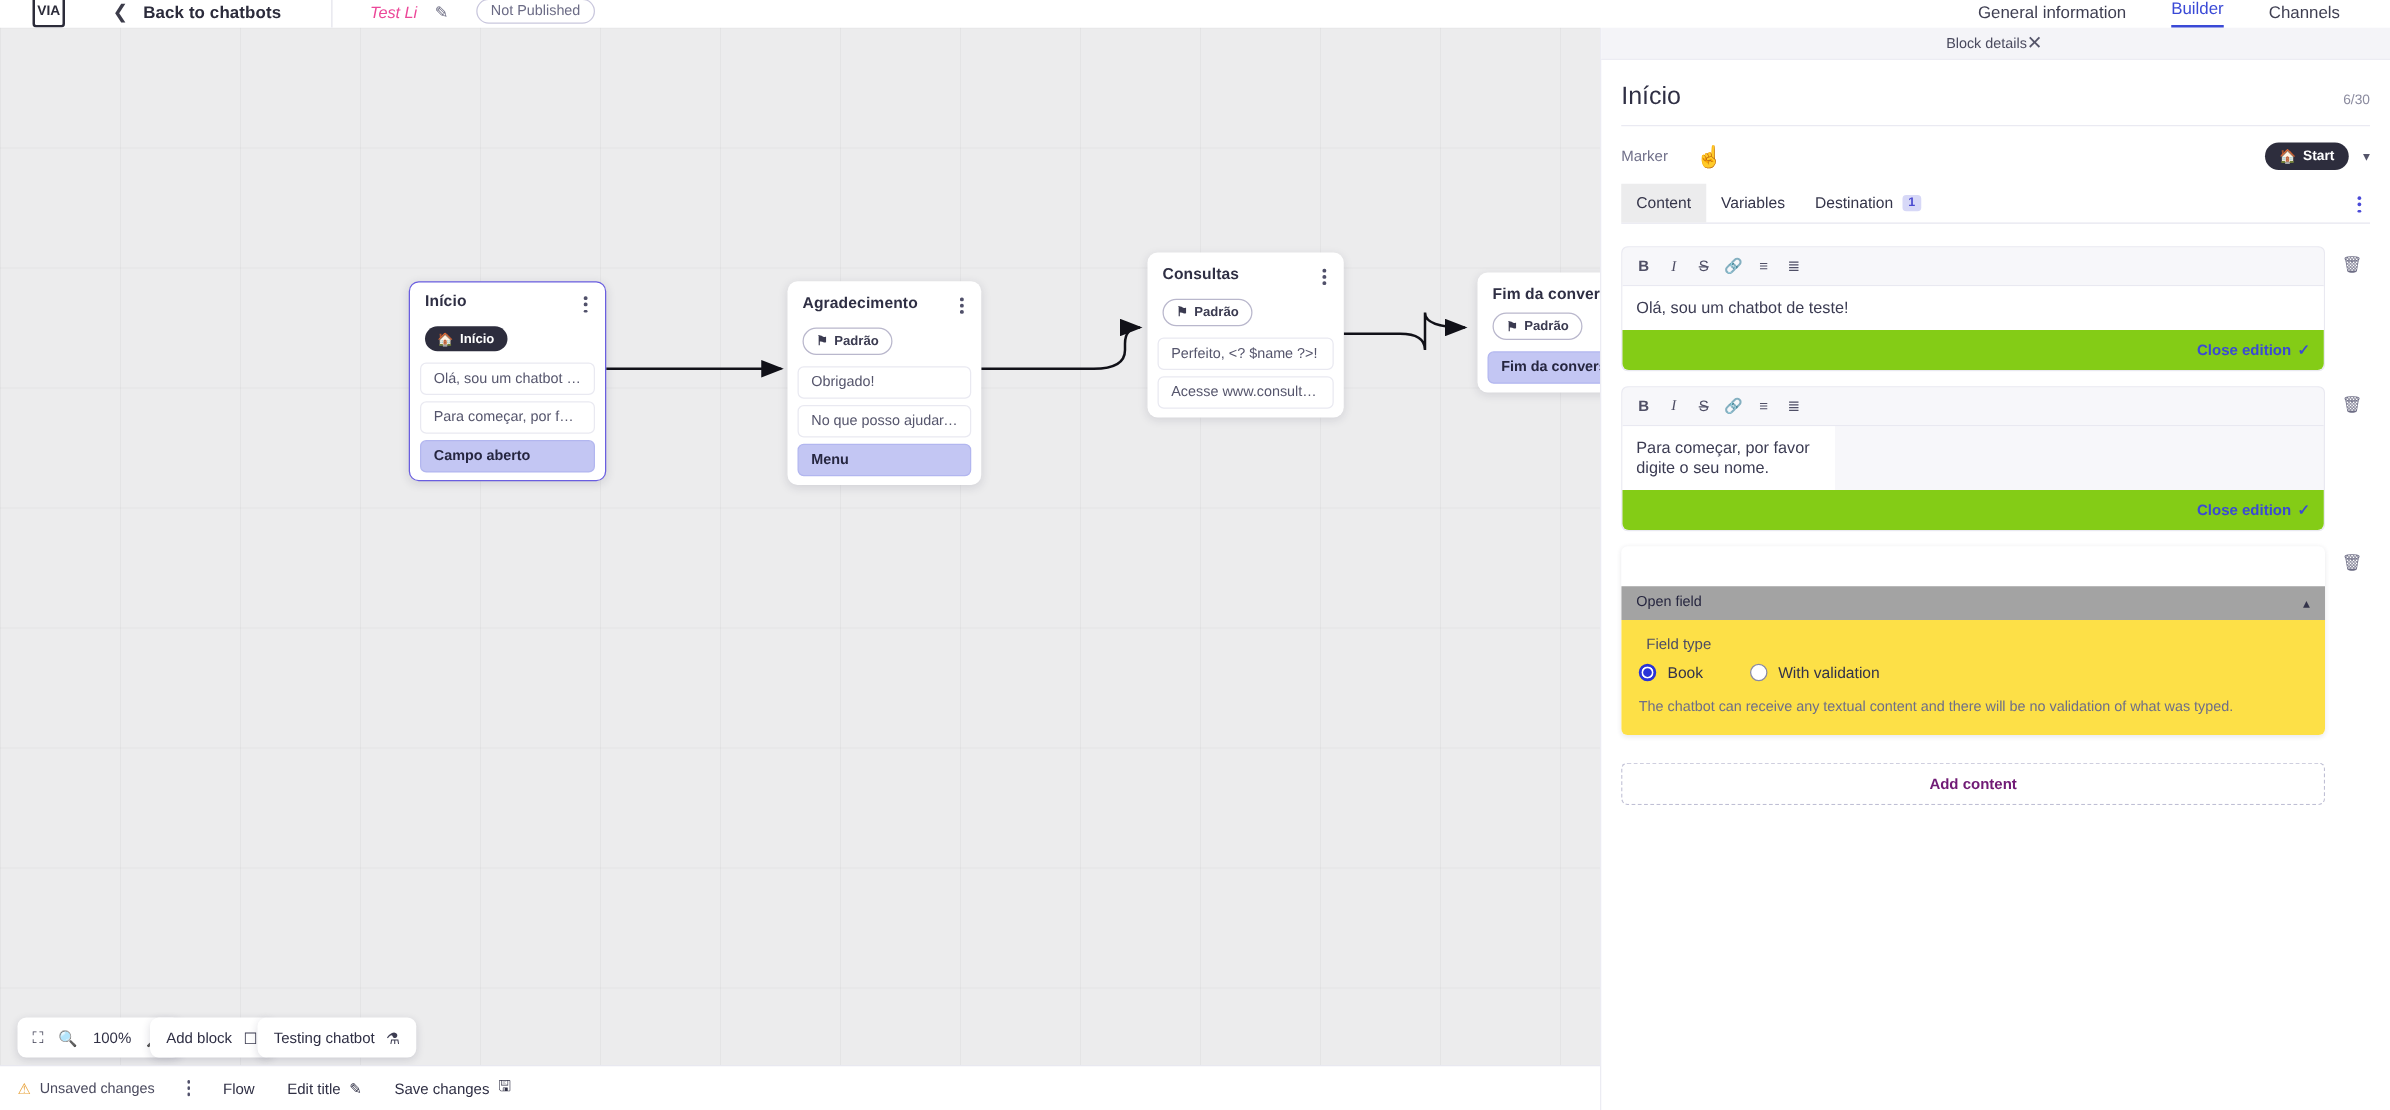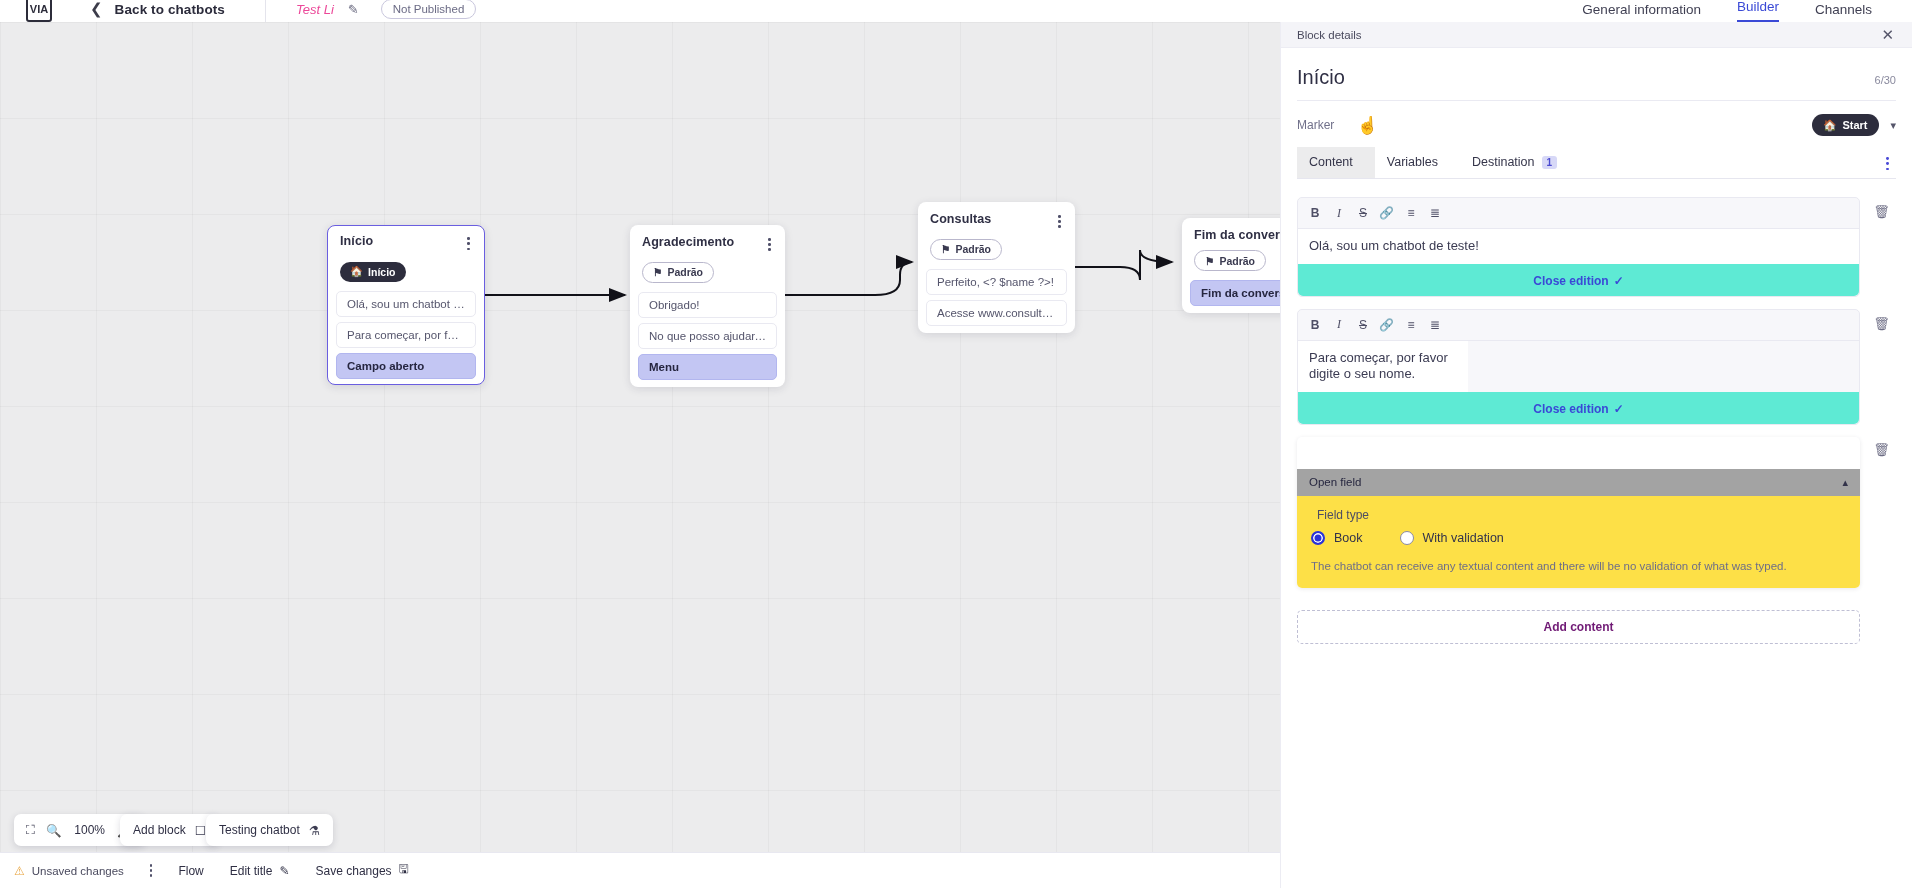--- a/index.html
+++ b/index.html
@@ -123,21 +123,21 @@
   .bb-item { margin-left: 26px; font-size: 12px; color: #2f2f44; display: flex; align-items: center; gap: 7px; cursor: pointer; }
 
   
   .panel {
     position: absolute; top: 22px; right: 0; width: 632px; height: 866px;
     background: #ffffff; border-left: 1px solid #ececf3; z-index: 25;
     display: flex; flex-direction: column;
   }
   .panel-bar {
     height: 26px; background: #f4f4f8; border-bottom: 1px solid #ececf3;
-    display: flex; align-items: center; justify-content: space-between;
+    display: flex; align-items: center; justify-content: center;
     padding: 0 18px 0 16px;
   }
   .panel-bar-title { font-size: 11.5px; color: #4a4a5e; }
   .close-x { font-size: 15px; color: #55556a; cursor: pointer; line-height: 1; }
   .panel-body { padding: 0 16px; flex: 1; overflow: hidden; }
 
   .p-title-row {
     display: flex; align-items: baseline; justify-content: space-between;
     padding: 18px 0 11px 0; border-bottom: 1px solid #eaeaf2;
   }
@@ -155,21 +155,21 @@
     font-size: 11px; font-weight: 700; padding: 4.5px 12px;
     display: inline-flex; align-items: center; gap: 5px;
   }
   .chev-dn { font-size: 11px; color: #55556a; cursor: pointer; }
 
   .ptabs {
     display: flex; align-items: center; border-bottom: 1px solid #e6e6ef;
     position: relative;
   }
   .ptab {
-    font-size: 12.5px; color: #35354a; padding: 8px 22px 9px 12px;
+    font-size: 12.5px; color: #35354a; padding: 8px 12px 9px 12px;
     cursor: pointer; display: flex; align-items: center; gap: 7px;
   }
   .ptab.active { background: #ececed; font-weight: 400; }
   .tab-badge {
     background: #d7d8f7; color: #4a4ad0; font-size: 10px; font-weight: 700;
     border-radius: 3px; padding: 1px 5px;
   }
   .ptabs-kebab {
     position: absolute; right: 4px; top: 7px;
     display: flex; flex-direction: column; gap: 2.5px; padding: 3px; cursor: pointer;
@@ -190,21 +190,21 @@
   }
   .ed-btn {
     width: 20px; height: 20px; display: flex; align-items: center; justify-content: center;
     font-size: 12px; color: #4f4f66; cursor: pointer; border-radius: 3px;
   }
   .ed-text {
     background: #ffffff; padding: 9px 11px; font-size: 13px; color: #3b3b52;
     line-height: 1.28; min-height: 20px;
   }
   .ed-foot {
-    background: #5eead4; padding: 7px 11px; text-align: center;
+    background: #84cc16; padding: 7px 11px; text-align: right;
     border-radius: 0 0 5px 5px;
   }
   .close-ed {
     font-size: 12px; color: #3a49d6; font-weight: 700; cursor: pointer;
     display: inline-flex; align-items: center; gap: 5px;
   }
   .trash {
     position: absolute; right: -30px; top: 7px; font-size: 13px;
     color: #6c6c84; cursor: pointer;
   }

